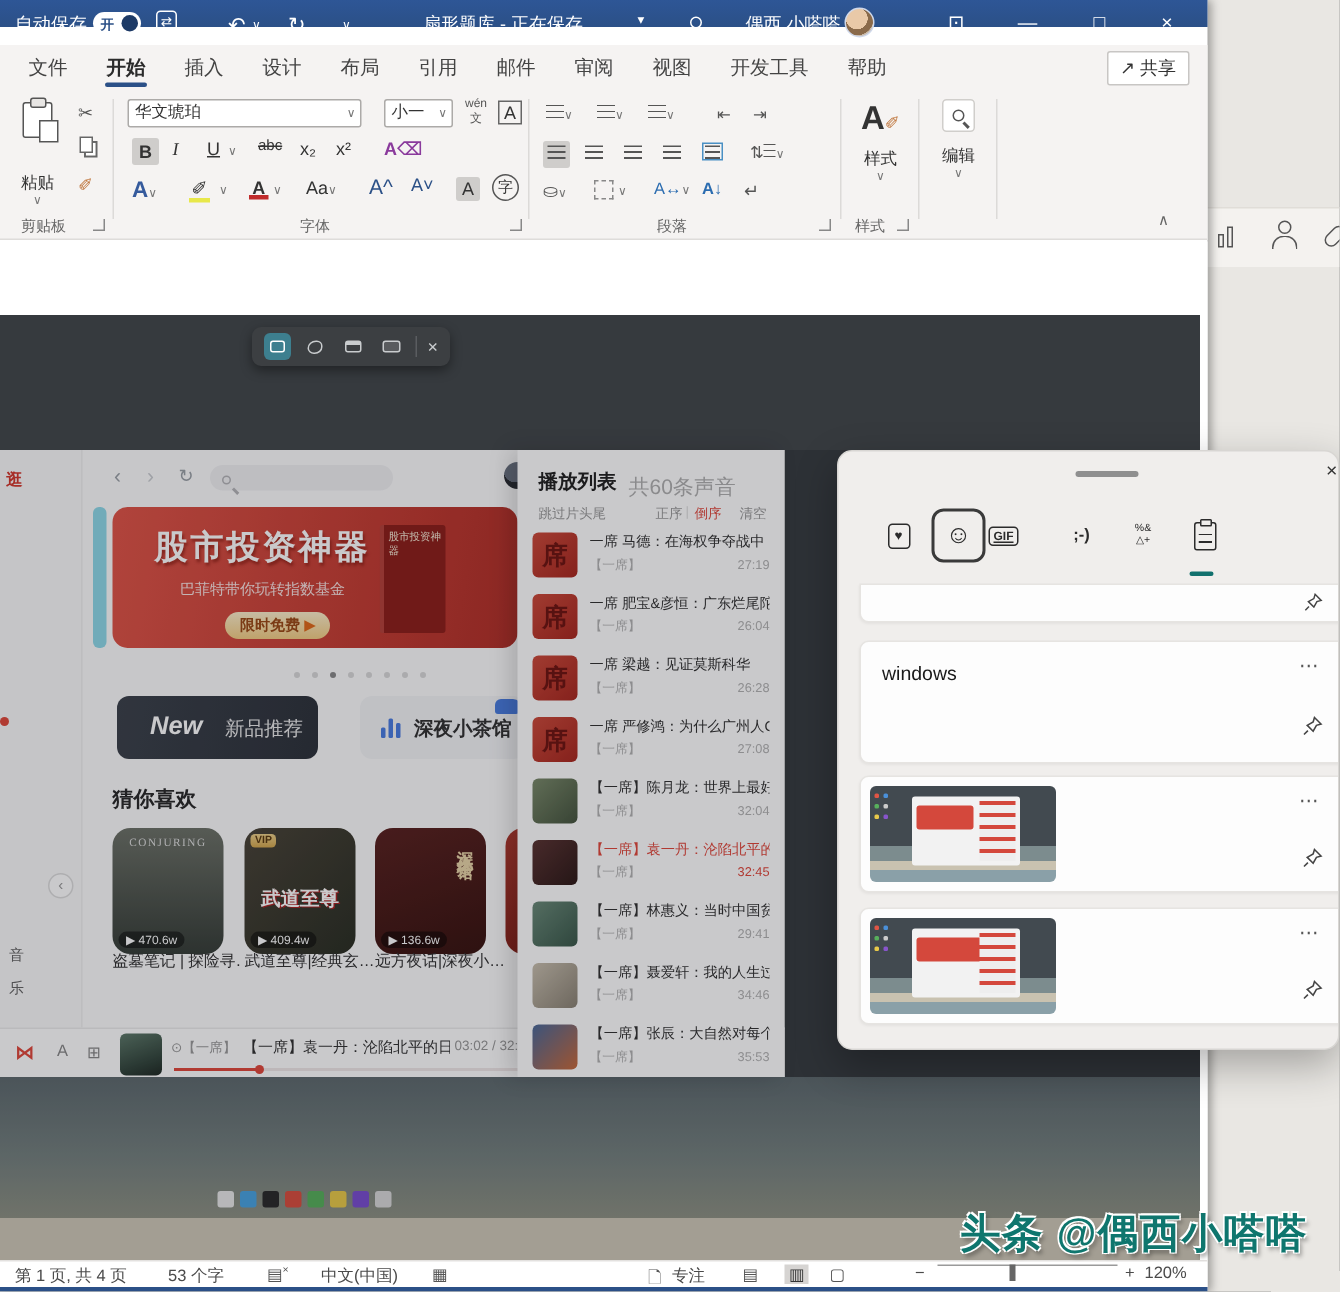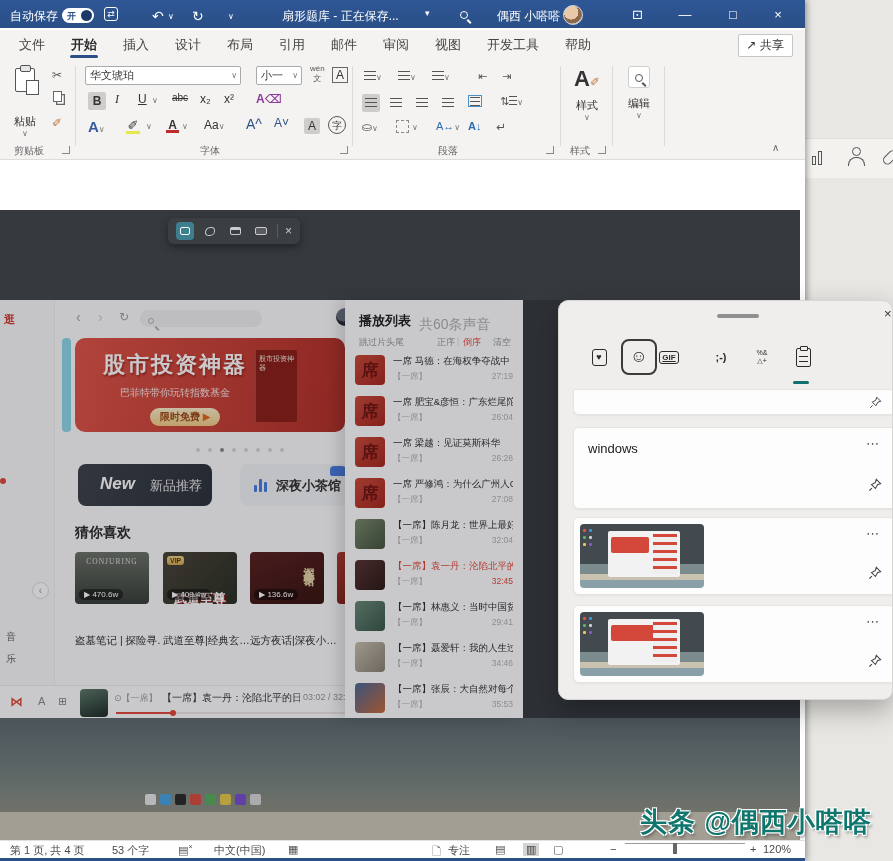--- a/index.html
+++ b/index.html
@@ -10,21 +10,21 @@
   
   .right-bg{left:800px;top:0;width:93px;height:861px;background:#e9e7e3;}
   .rb-band{left:800px;top:138px;width:93px;height:40px;background:#f4f2ef;border-top:1px solid #e0ddd8;}
   .rb-bar{display:inline-block;border:1.5px solid #555;background:none;}
   .rb-person-head{width:9px;height:9px;border:1.5px solid #555;border-radius:50%;}
   .rb-person-body{width:17px;height:9px;border:1.5px solid #555;border-bottom:none;border-radius:8px 8px 0 0;margin-top:1px;}
   .rb-link{width:16px;height:9px;border:1.5px solid #555;border-radius:5px;transform:rotate(-45deg);}
 
   
   .word{left:0;top:0;width:805px;height:861px;background:#fff;box-shadow:2px 0 6px rgba(0,0,0,.35);}
-  .titlebar{left:0;top:0;width:805px;height:28px;background:linear-gradient(180deg,#2e5696,#2b5087);color:#fff;font-size:12px;}
+  .titlebar{left:0;top:0;width:805px;height:18px;background:linear-gradient(180deg,#2e5696,#2b5087);color:#fff;font-size:12px;}
   .titlebar .t{position:absolute;top:8px;color:#fff;}
   .toggle{position:absolute;left:62px;top:8px;width:32px;height:15px;background:#fff;border-radius:8px;}
   .toggle .on{position:absolute;left:5px;top:2px;font-size:9px;color:#2b5087;font-weight:bold;}
   .toggle .knob{position:absolute;right:2px;top:2px;width:11px;height:11px;border-radius:50%;background:#1d3a66;}
   .save-ico{position:absolute;left:104px;top:7px;width:14px;height:14px;border:1.3px solid #fff;border-radius:3px;color:#fff;font-size:9px;line-height:13px;text-align:center;}
   .tb-btn{position:absolute;top:0;width:40px;height:30px;text-align:center;line-height:30px;color:#fff;font-size:13px;}
   .avatar{position:absolute;left:563px;top:5px;width:20px;height:20px;border-radius:50%;background:radial-gradient(circle at 40% 35%,#e9c9a8 0 45%,#8a6a4a 46% 70%,#c9b9a8 71%);border:1px solid #cfd8ea;}
   .mag{display:inline-block;width:8px;height:8px;border:1.5px solid currentColor;border-radius:50%;position:relative;}
   .mag::after{content:"";position:absolute;left:7px;top:7px;width:5px;height:1.5px;background:currentColor;transform:rotate(45deg);transform-origin:0 0;}
 
@@ -73,21 +73,21 @@
   .app-side{position:absolute;left:0;top:0;width:55px;height:385px;background:#fafafa;border-right:1px solid #f0f0f0;}
   .searchpill{position:absolute;left:140px;top:10px;width:122px;height:17px;border-radius:9px;background:#f1f1f3;color:#b5b5b8;}
   .banner{position:absolute;left:75px;top:38px;width:270px;height:94px;border-radius:10px;background:linear-gradient(100deg,#e05548,#c13a30 70%,#b13028);overflow:hidden;}
   .banner-blue{position:absolute;left:62px;top:38px;width:9px;height:94px;border-radius:4px;background:#8fd9e8;}
   .cta{position:absolute;left:75px;top:70px;padding:2px 10px;background:linear-gradient(180deg,#fceecb,#f3cd84);border-radius:9px;font-size:10px;font-weight:bold;color:#9c4a16;}
   .book{position:absolute;left:178px;top:12px;width:44px;height:72px;background:#8e1f1a;border-left:3px solid #b5423a;border-radius:2px;color:#f5e9d5;font-size:7px;padding:4px 3px;line-height:9px;}
   .cardDark{position:absolute;left:78px;top:164px;width:134px;height:42px;border-radius:8px;background:linear-gradient(100deg,#3c424b,#2e333b);color:#fff;}
   .cardLight{position:absolute;left:240px;top:164px;width:110px;height:42px;border-radius:8px;background:#f4f5f7;color:#333;}
   .rankbars{position:absolute;left:14px;top:14px;width:16px;height:14px;display:flex;align-items:flex-end;gap:2px;}
   .rankbars div{width:3px;background:#4a7de0;border-radius:1px;}
-  .cover{position:absolute;top:252px;width:74px;height:52px;border-radius:4px;overflow:hidden;color:#eee;}
+  .cover{position:absolute;top:252px;width:74px;height:84px;border-radius:12px;overflow:hidden;color:#eee;}
   .plays{position:absolute;left:4px;bottom:4px;background:rgba(0,0,0,.45);border-radius:7px;font-size:8px;color:#fff;padding:1px 5px;}
   .vip{position:absolute;left:4px;top:4px;background:linear-gradient(#ecd08a,#d4a84e);border-radius:3px;font-size:7px;font-weight:bold;color:#5a3a10;padding:1px 3px;}
   .booktitle{position:absolute;top:334px;width:86px;font-size:10.5px;color:#333;white-space:nowrap;overflow:hidden;}
   .playerbar{position:absolute;left:0;top:385px;width:523px;height:33px;background:#fff;border-top:1px solid #ececec;font-size:9px;color:#888;}
   .ptrack{position:absolute;left:116px;top:26px;width:276px;height:2px;background:#f0e8e8;}
   .pfill{width:56px;height:2px;background:#e0483c;}
   .pknob{position:absolute;left:54px;top:-2px;width:6px;height:6px;border-radius:50%;background:#e0483c;}
 
   
   .plist{position:absolute;left:345px;top:90px;width:178px;height:418px;background:#fff;box-shadow:-6px 0 14px rgba(0,0,0,.15);z-index:2;overflow:hidden;}

